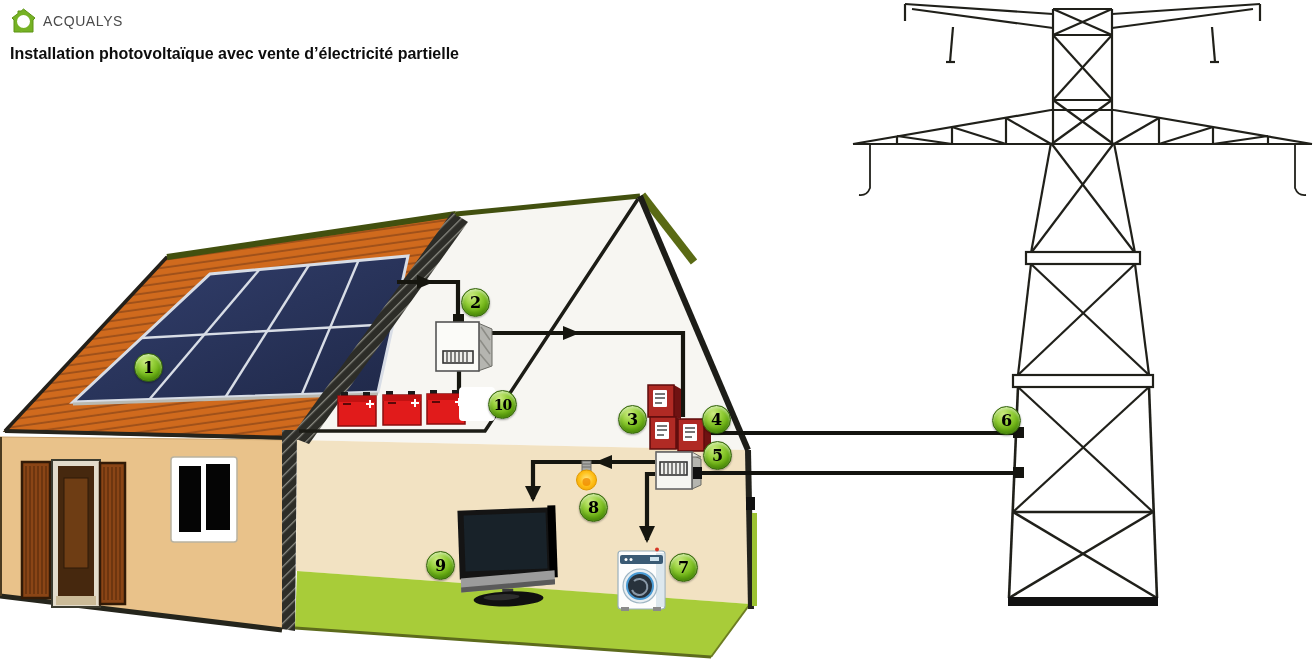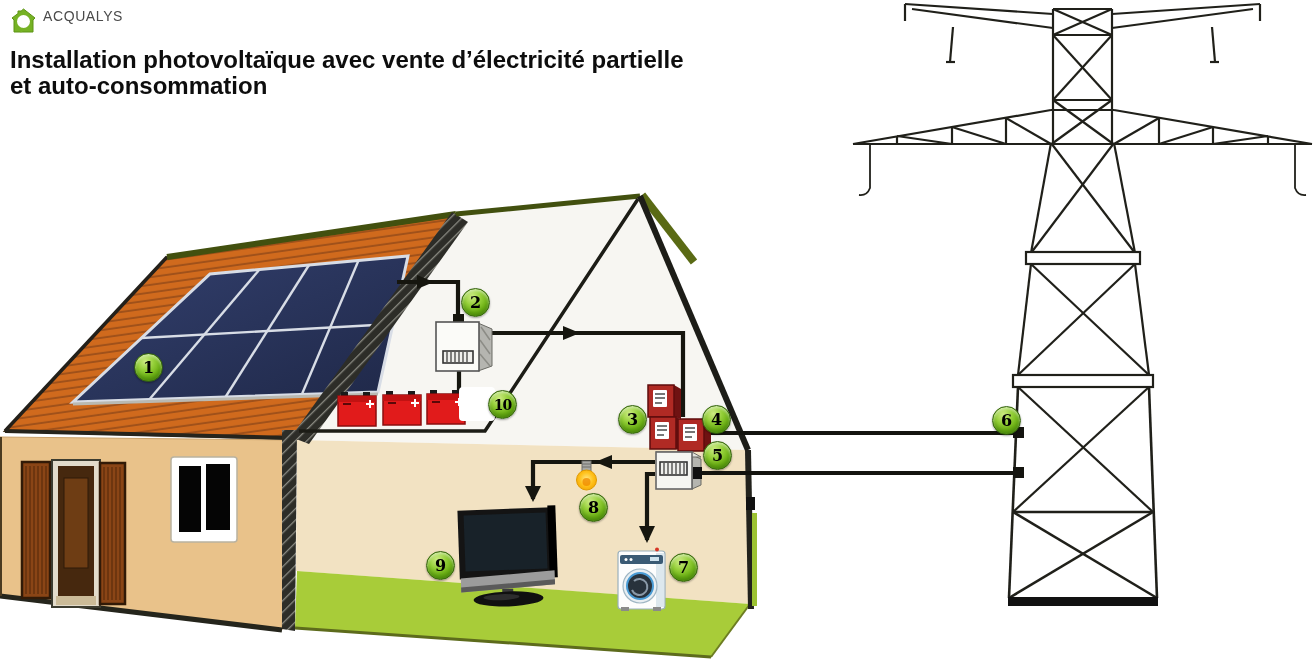--- a/index.html
+++ b/index.html
@@ -1,21 +1,21 @@
 <!DOCTYPE html>
 <html><head>
 <meta charset="utf-8">
 <style>
   html,body{margin:0;padding:0;background:#fff;}
   .stage{position:relative;width:1315px;height:660px;background:#ffffff;overflow:hidden;
          font-family:"Liberation Sans",sans-serif;}
   .hdr{position:absolute;left:10px;top:8px;z-index:30;}
-  .logo-row{display:flex;gap:6px;}
+  .logo-row{display:flex;align-items:center;gap:6px;}
   .logo-text{font-size:14px;letter-spacing:.6px;color:#4a4a4a;font-weight:400;}
-  .title{margin-top:13px;font-size:24px;font-weight:bold;color:#0d0d0d;line-height:26px;}
+  .title{margin-top:7px;font-size:16px;font-weight:bold;color:#0d0d0d;line-height:26px;}
   .dsvg{position:absolute;left:0;top:0;z-index:5;}
   .badge{position:absolute;z-index:20;width:27px;height:27px;border-radius:50%;
          display:flex;align-items:center;justify-content:center;
          font-family:"DejaVu Serif",serif;font-weight:bold;font-size:16px;color:#000;
          background:radial-gradient(circle at 38% 28%, #cdeb84 0%, #94cf38 34%, #6cb014 62%, #4c8a05 100%);
          border:1px solid #31610a;
          box-shadow:inset 0 2px 3px rgba(255,255,255,.55), inset 0 -3px 4px rgba(20,70,0,.3), 0 1px 2px rgba(0,0,0,.35);}
   .badge.two{font-size:14px;letter-spacing:-1px;}
 </style>
 </head>
@@ -354,21 +354,20 @@
     <div class="logo-row">
       <svg width="27" height="26" viewBox="0 0 27 26">
         <path d="M13.5,1 L25,10 L23,12 L23,24 L4,24 L4,12 L2,10 L8,5.5 L8,3 L11,3 L11,3.2 Z" fill="#76b225" stroke="#5d9414" stroke-width="1"></path>
         <circle cx="13.5" cy="13.5" r="6.5" fill="#ffffff"></circle>
         <path d="M13.5,20 q-1,3 -3,4" stroke="#76b225" stroke-width="1.5" fill="none"></path>
       </svg>
       <span class="logo-text">ACQUALYS</span>
     </div>
     <div class="title">
       <div>Installation photovoltaïque avec vente d’électricité partielle</div>
-      <div>et auto-consommation</div>
     </div>
   </div>
 
   <div class="badge" style="left:134px;top:353px;">1</div>
   <div class="badge" style="left:461px;top:288px;">2</div>
   <div class="badge" style="left:618px;top:405px;">3</div>
   <div class="badge" style="left:702px;top:405px;">4</div>
   <div class="badge" style="left:703px;top:441px;">5</div>
   <div class="badge" style="left:992px;top:406px;">6</div>
   <div class="badge" style="left:669px;top:553px;">7</div>

